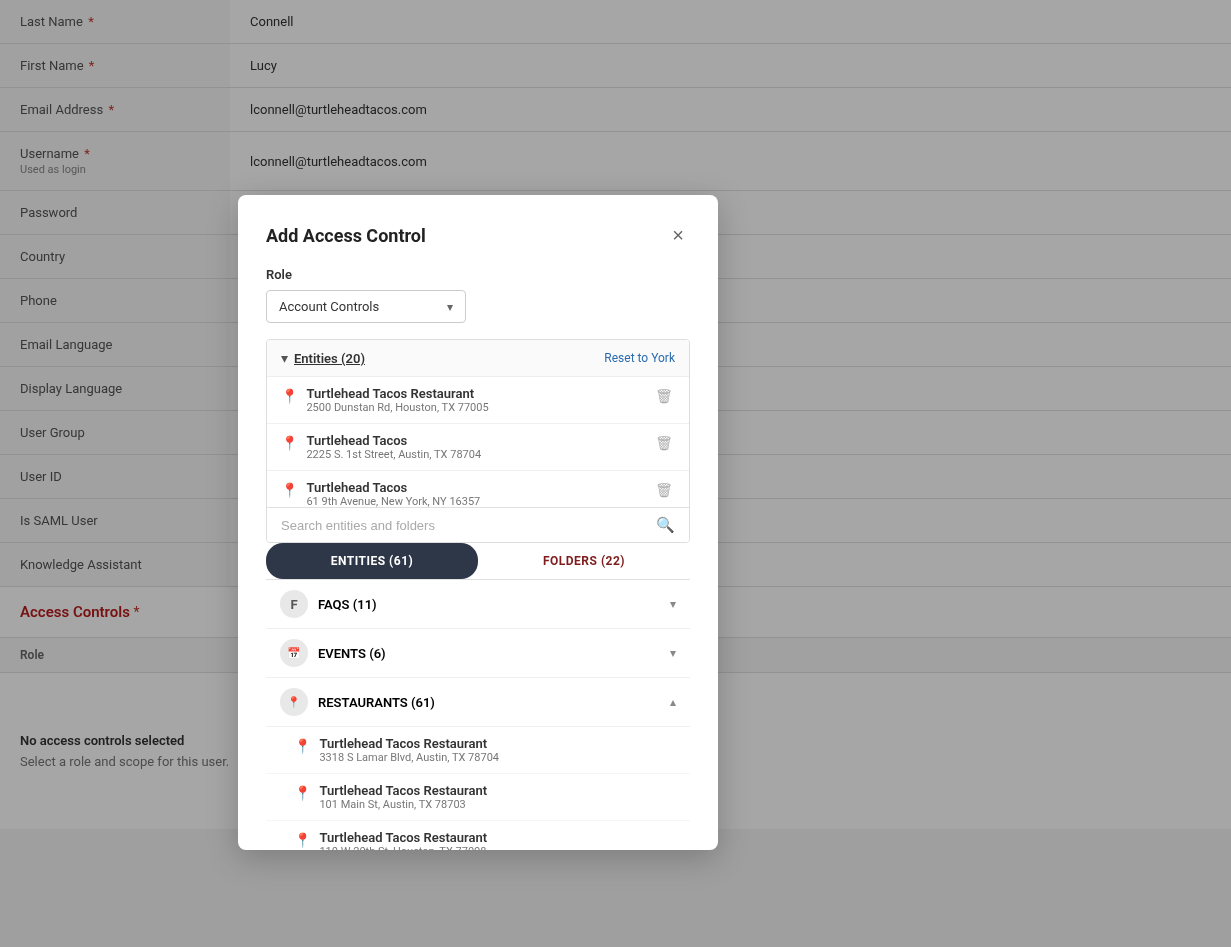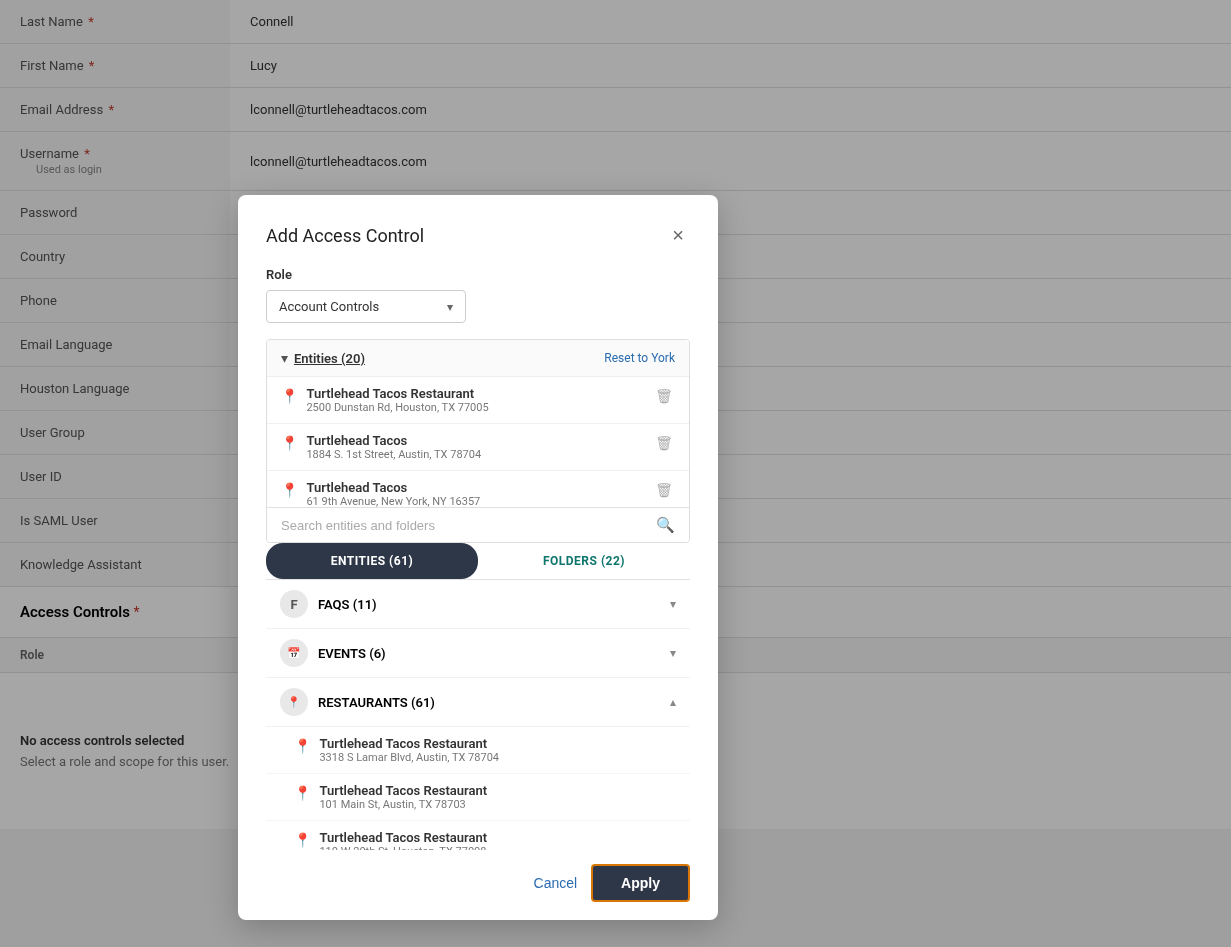--- a/index.html
+++ b/index.html
@@ -7,36 +7,36 @@
 
     .page-wrapper { position: relative; width: 1231px; min-height: 947px; background: #f5f5f5; }
 
     
     .form-table { width: 100%; border-collapse: collapse; }
     .form-table tr { border-bottom: 1px solid #e0e0e0; }
     .form-table td { padding: 14px 20px; background: #fff; }
     .form-table td:first-child { width: 230px; background: #f7f7f7; color: #555; font-size: 13px; }
     .form-table td:first-child .required { color: #c0392b; margin-left: 2px; }
     .form-table td.value-cell { color: #333; font-size: 13px; }
-    .field-sub { font-size: 11px; color: #888; margin-top: 2px; margin-left: 16px; }
+    .field-sub { font-size: 11px; color: #888; margin-top: 2px; }
 
     .section-header { padding: 16px 20px; background: #fff; border-bottom: 1px solid #e0e0e0; }
-    .section-header .section-title { font-size: 15px; font-weight: 600; color: #000000; }
+    .section-header .section-title { font-size: 15px; font-weight: 600; color: #b91c1c; }
     .section-header .required { color: #c0392b; }
 
     .access-controls-section { background: #fff; }
     .access-table-header { display: flex; background: #f7f7f7; border-bottom: 1px solid #e0e0e0; padding: 10px 20px; font-size: 12px; font-weight: 600; color: #666; }
 
     
     .overlay { position: absolute; top: 0; left: 0; width: 100%; height: 100%; background: rgba(0,0,0,0.35); z-index: 10; }
 
     
     .modal { position: absolute; top: 195px; left: 238px; width: 480px; background: #fff; border-radius: 8px; box-shadow: 0 8px 32px rgba(0,0,0,0.22); z-index: 20; padding: 28px 28px 0 28px; }
     .modal-header { display: flex; justify-content: space-between; align-items: center; margin-bottom: 20px; }
-    .modal-title { font-size: 18px; font-weight: 400; color: #222; }
+    .modal-title { font-size: 18px; font-weight: 700; color: #222; }
     .modal-close { background: none; border: none; cursor: pointer; font-size: 20px; color: #666; line-height: 1; padding: 2px 6px; }
 
     .role-section { margin-bottom: 16px; }
     .role-label { font-size: 13px; font-weight: 600; color: #333; margin-bottom: 8px; }
     .role-select { display: flex; align-items: center; border: 1px solid #ccc; border-radius: 4px; padding: 8px 12px; cursor: pointer; background: #fff; width: 200px; justify-content: space-between; }
     .role-select-text { font-size: 13px; color: #333; }
     .role-select-arrow { font-size: 12px; color: #666; margin-left: 8px; }
 
     
     .selected-panel { border: 1px solid #ddd; border-radius: 4px; margin-bottom: 0; overflow: hidden; }
@@ -55,21 +55,21 @@
     
     .search-bar { display: flex; align-items: center; border-top: 1px solid #e0e0e0; padding: 8px 14px; background: #fff; gap: 8px; }
     .search-input { flex: 1; border: none; outline: none; font-size: 13px; color: #333; background: transparent; }
     .search-input::placeholder { color: #aaa; }
     .search-icon { color: #aaa; font-size: 15px; }
 
     
     .tabs-row { display: flex; border-bottom: 1px solid #e0e0e0; margin-top: 0; }
     .tab { flex: 1; text-align: center; padding: 11px 0; font-size: 12px; font-weight: 700; cursor: pointer; letter-spacing: 0.5px; }
     .tab.active { background: #2d3748; color: #fff; border-radius: 17px; }
-    .tab.inactive { background: #fff; color: #0f766e; }
+    .tab.inactive { background: #fff; color: #7f1d1d; }
 
     
     .entity-list { max-height: 270px; overflow-y: auto; border-top: none; }
     .entity-group-header { display: flex; align-items: center; justify-content: space-between; padding: 10px 14px; background: #fff; border-bottom: 1px solid #f0f0f0; cursor: pointer; }
     .entity-group-left { display: flex; align-items: center; gap: 10px; }
     .group-icon { width: 28px; height: 28px; border-radius: 50%; background: #e8e8e8; display: flex; align-items: center; justify-content: center; font-size: 13px; color: #555; font-weight: 700; flex-shrink: 0; }
     .group-icon.events { background: #e8e8e8; }
     .group-icon.restaurants { background: #e8e8e8; }
     .group-name { font-size: 13px; font-weight: 600; color: #000000; }
     .group-chevron { font-size: 12px; color: #888; }
@@ -117,21 +117,21 @@
     </tr>
     <tr>
       <td>Phone</td>
       <td class="value-cell"></td>
     </tr>
     <tr>
       <td>Email Language</td>
       <td class="value-cell"></td>
     </tr>
     <tr>
-      <td>Houston Language</td>
+      <td>Display Language</td>
       <td class="value-cell"></td>
     </tr>
     <tr>
       <td>User Group</td>
       <td class="value-cell"></td>
     </tr>
     <tr>
       <td>User ID</td>
       <td class="value-cell"></td>
     </tr>
@@ -190,21 +190,21 @@
           <div class="selected-item-info">
             <div class="selected-item-name">Turtlehead Tacos Restaurant</div>
             <div class="selected-item-addr">2500 Dunstan Rd, Houston, TX 77005</div>
           </div>
           <button class="delete-btn">🗑</button>
         </div>
         <div class="selected-item">
           <span class="location-icon">📍</span>
           <div class="selected-item-info">
             <div class="selected-item-name">Turtlehead Tacos</div>
-            <div class="selected-item-addr">1884 S. 1st Street, Austin, TX 78704</div>
+            <div class="selected-item-addr">2225 S. 1st Street, Austin, TX 78704</div>
           </div>
           <button class="delete-btn">🗑</button>
         </div>
         <div class="selected-item">
           <span class="location-icon">📍</span>
           <div class="selected-item-info">
             <div class="selected-item-name">Turtlehead Tacos</div>
             <div class="selected-item-addr">61 9th Avenue, New York, NY 16357</div>
           </div>
           <button class="delete-btn">🗑</button>
@@ -266,19 +266,15 @@
       <div class="entity-item">
         <span class="location-icon">📍</span>
         <div class="entity-item-info">
           <div class="entity-item-name">Turtlehead Tacos Restaurant</div>
           <div class="entity-item-addr">110 W 20th St, Houston, TX 77008</div>
         </div>
       </div>
 
     </div>
 
-    <div class="modal-footer">
-      <button class="cancel-btn">Cancel</button>
-      <button class="apply-btn">Apply</button>
-    </div>
   </div>
 
 </div>
 
 </body></html>

